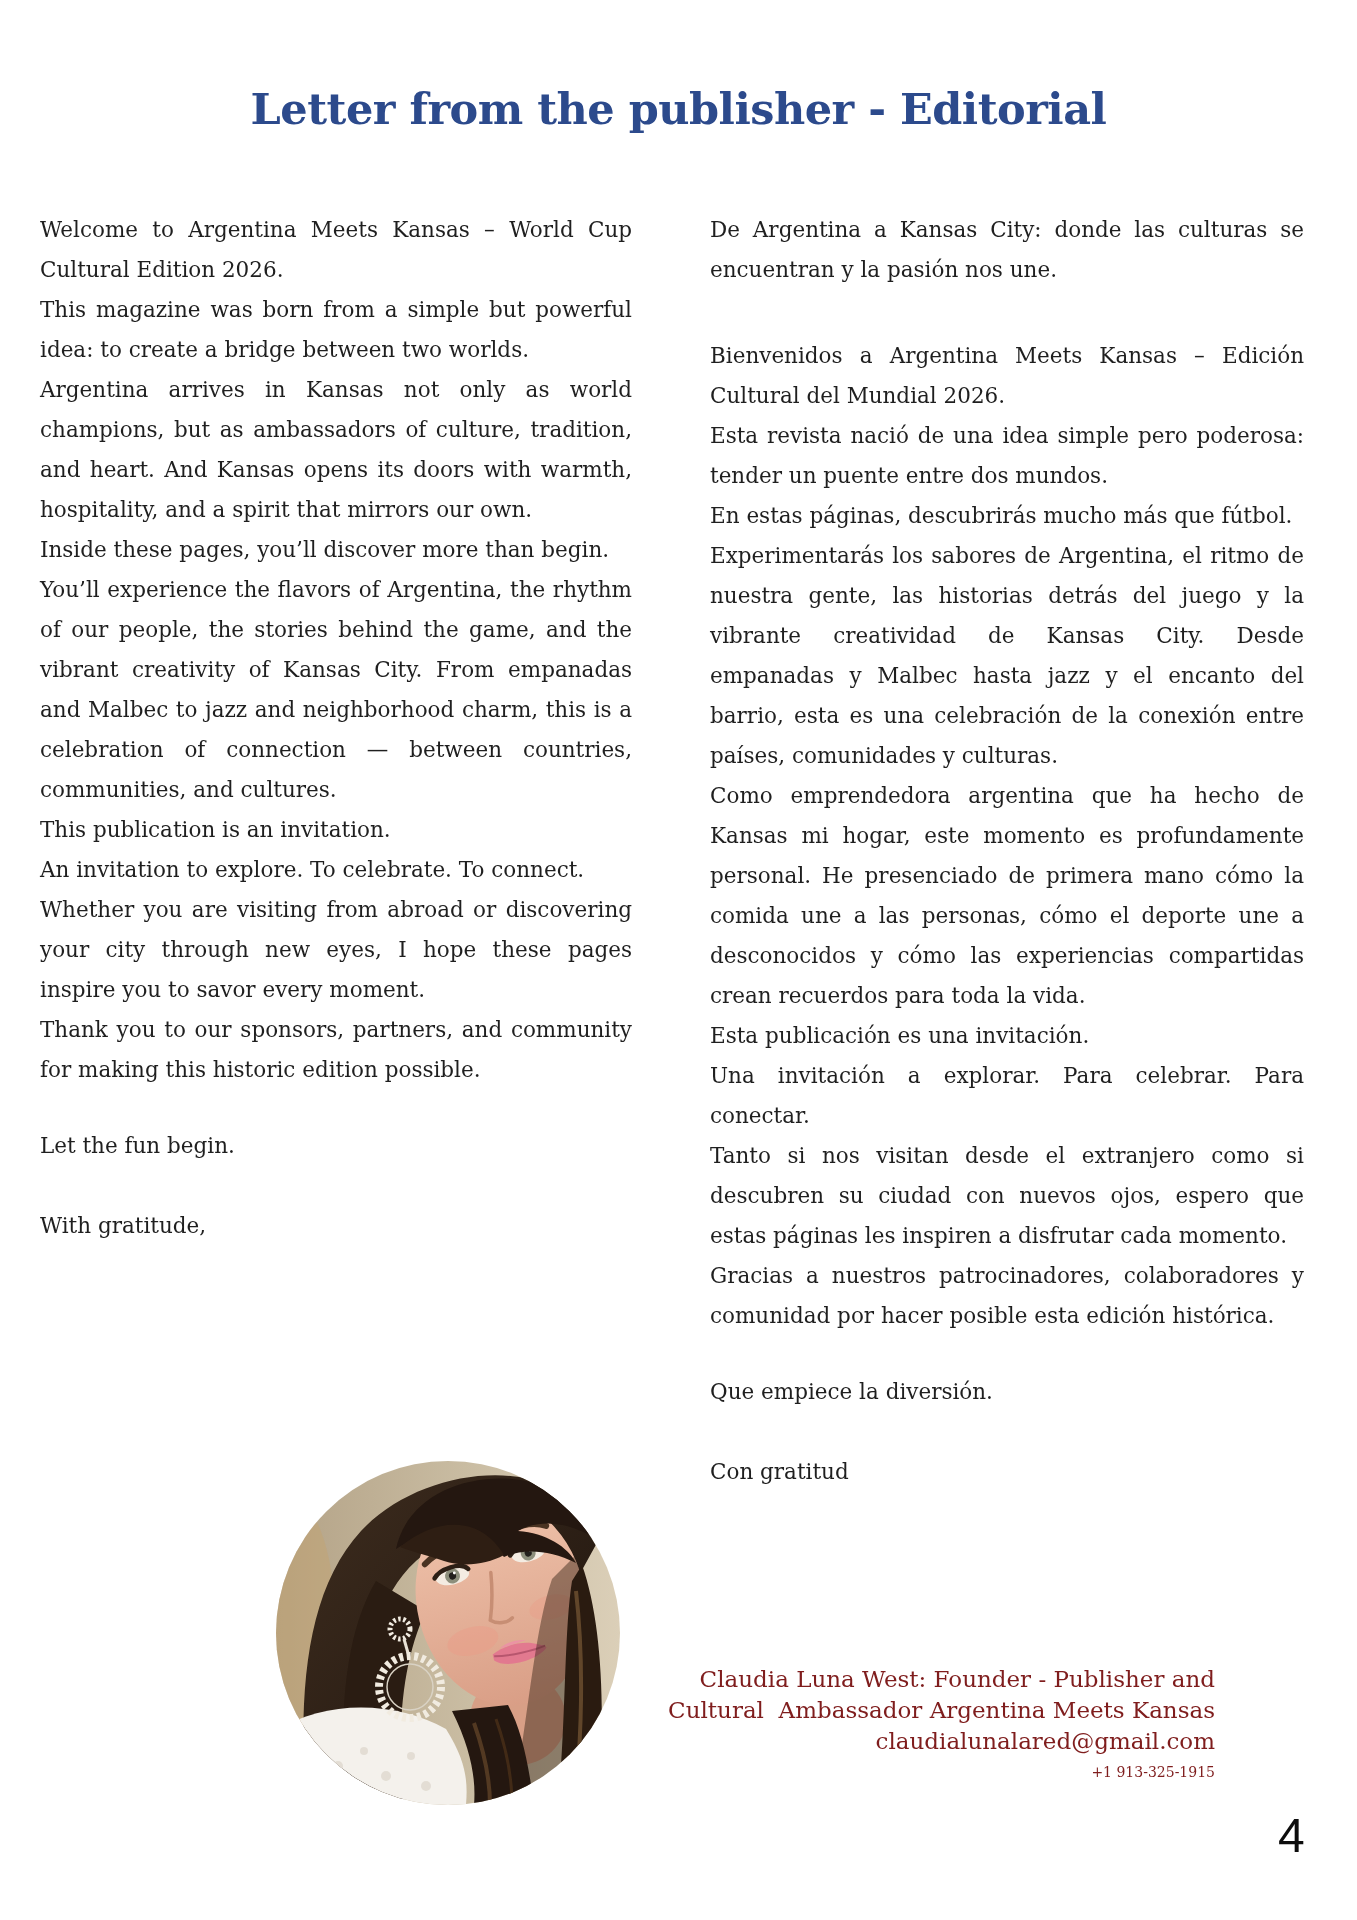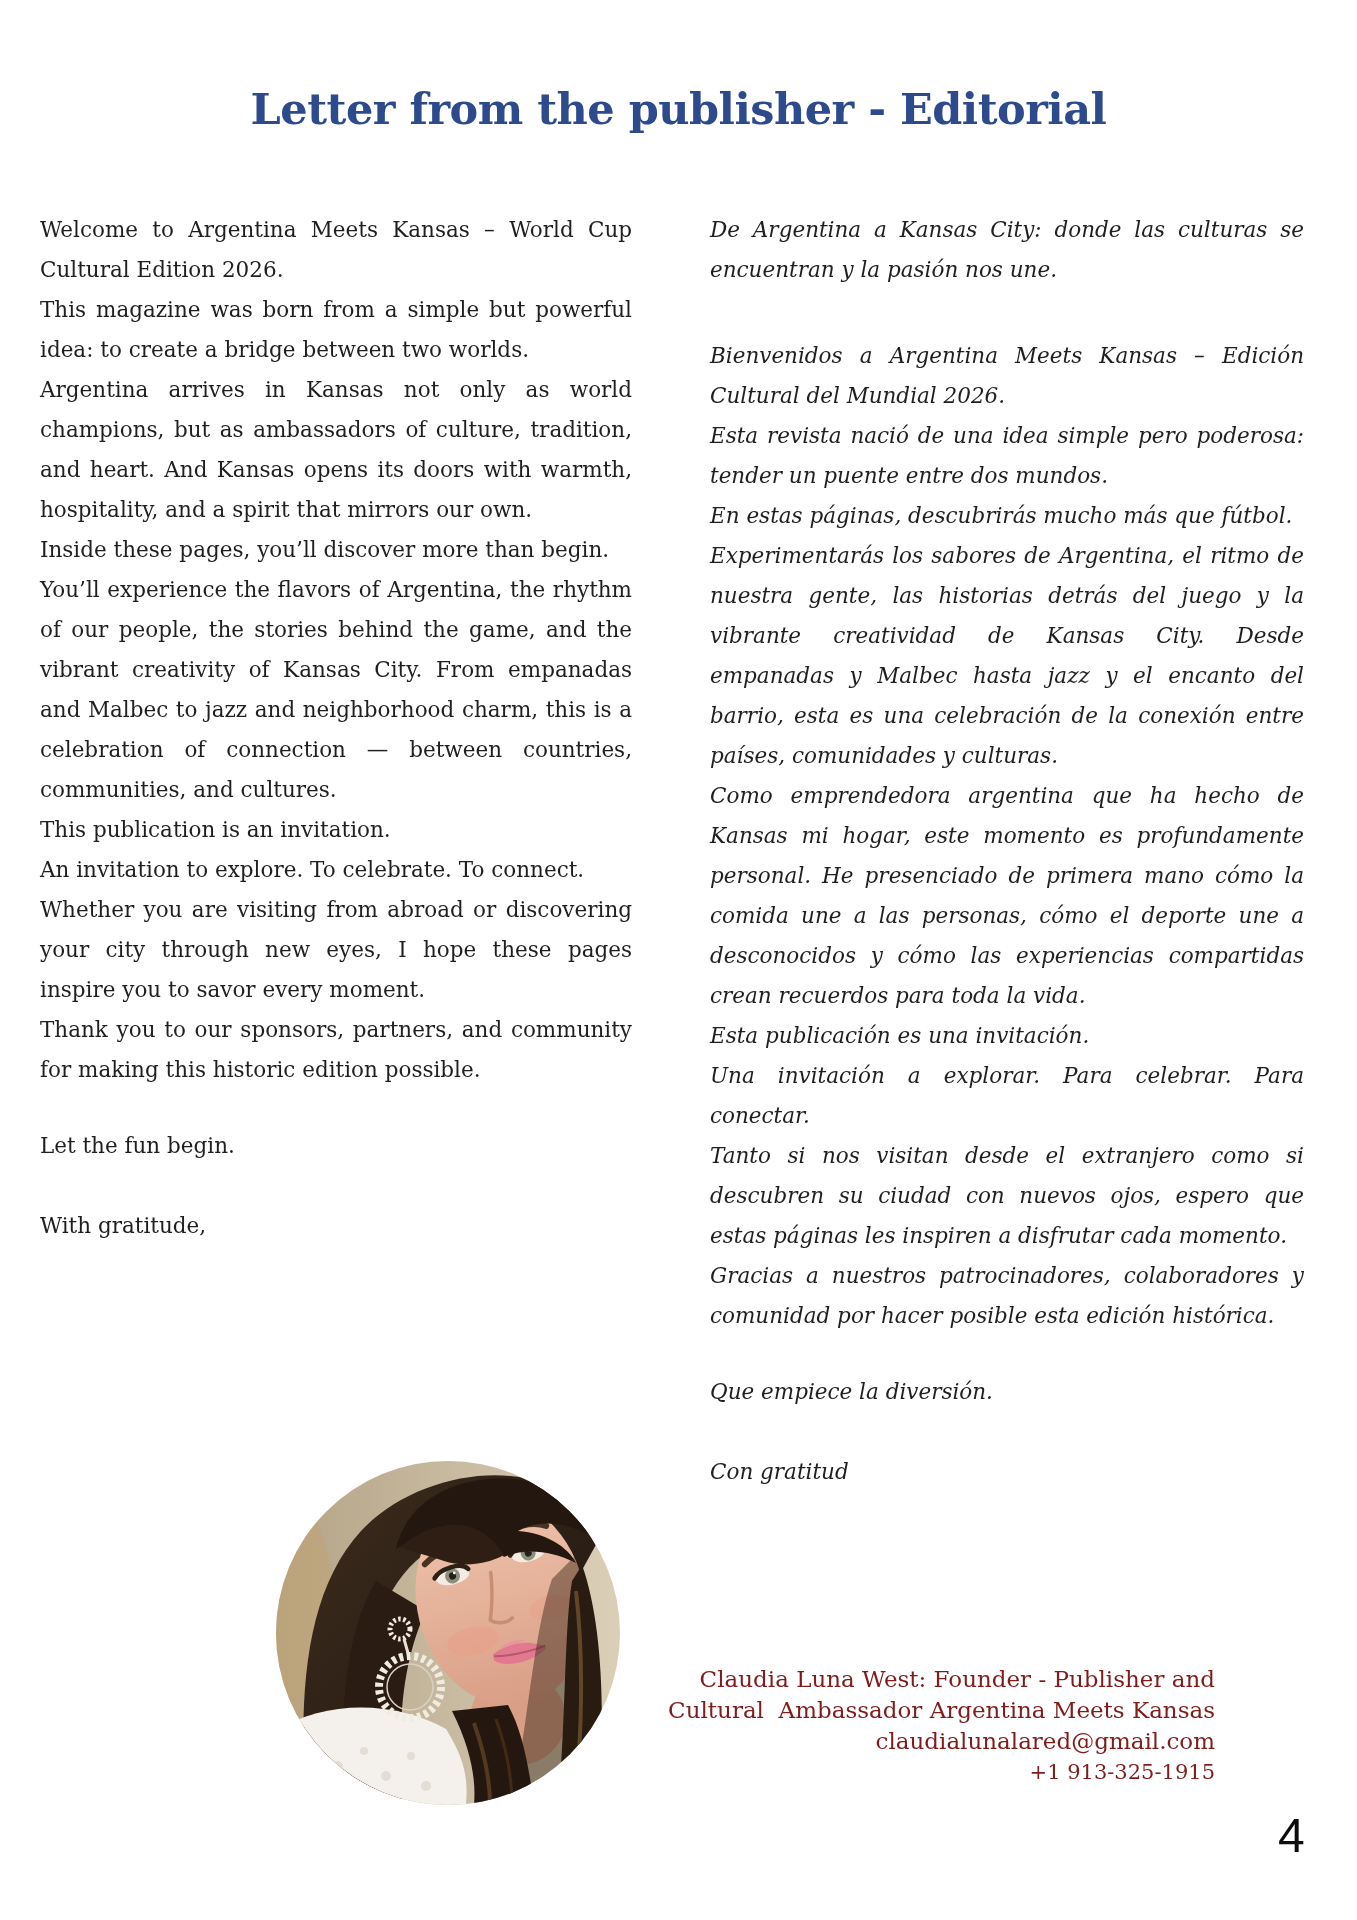--- a/index.html
+++ b/index.html
@@ -23,42 +23,42 @@
   }
   .column {
     position:absolute;
     top:210px;
     text-align:justify;
     font-size:21.5px;
     line-height:40px;
   }
   .column p { margin:0; }
   .col-left  { left:40px;  width:592px; }
-  .col-right { left:710px; width:594px;font-style:italic; }
+  .col-right { left:710px; width:594px; }
   .intro { margin-bottom:46px !important; }
   .closing-1 { margin-top:36px !important; text-align:left; }
   .closing-2 { margin-top:40px !important; text-align:left; }
   .photo-wrap {
     position:absolute;
     left:276px; top:1461px;
     width:344px; height:344px;
     border-radius:50%;
     overflow:hidden;
   }
   .contact-block {
     position:absolute;
     left:615px; top:1664px;
     width:600px;
     text-align:right;
     font-size:23px;
     line-height:31px;
     color:#7f1d1d;
   }
   .contact-line { white-space:pre-wrap; }
-  .contact-phone { font-size:21px; }
+  .contact-phone { font-size:14px; }
   .page-number {
     position:absolute;
     left:1278px; top:1808px;
     font-family:"Liberation Sans", sans-serif;
     font-size:48px;
     color:#0d0d0d;
   }
 </style>
 </head>
 <body>

